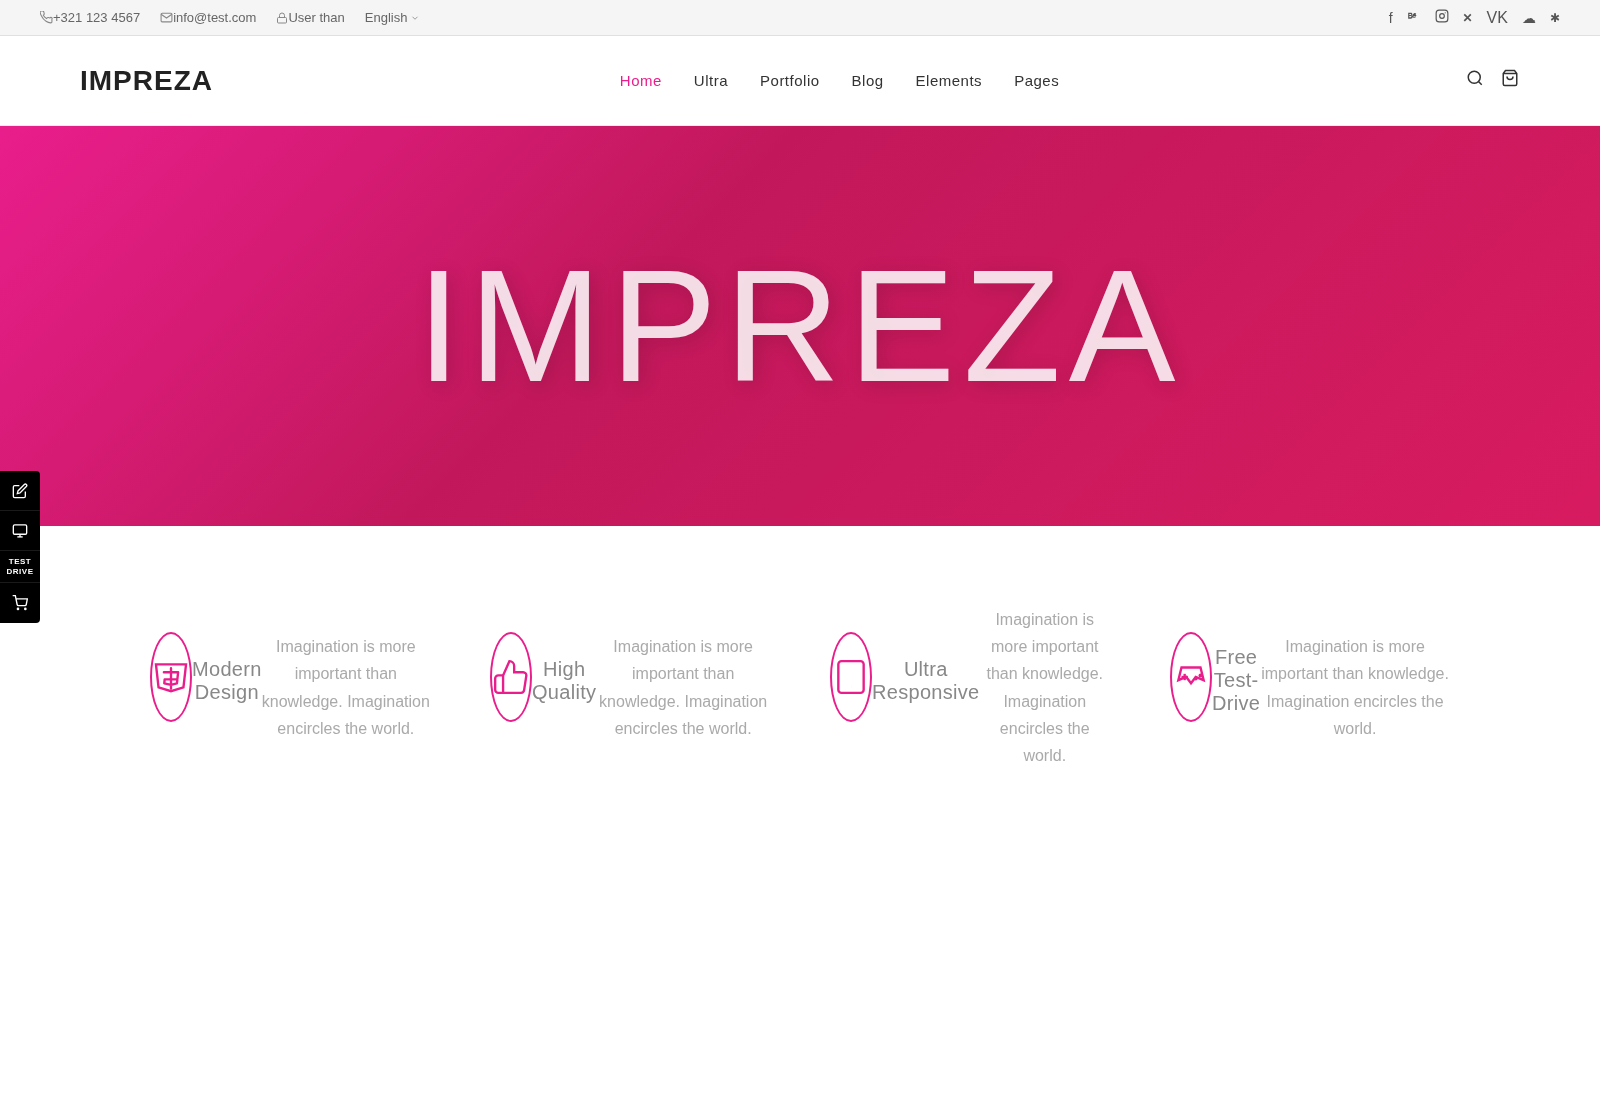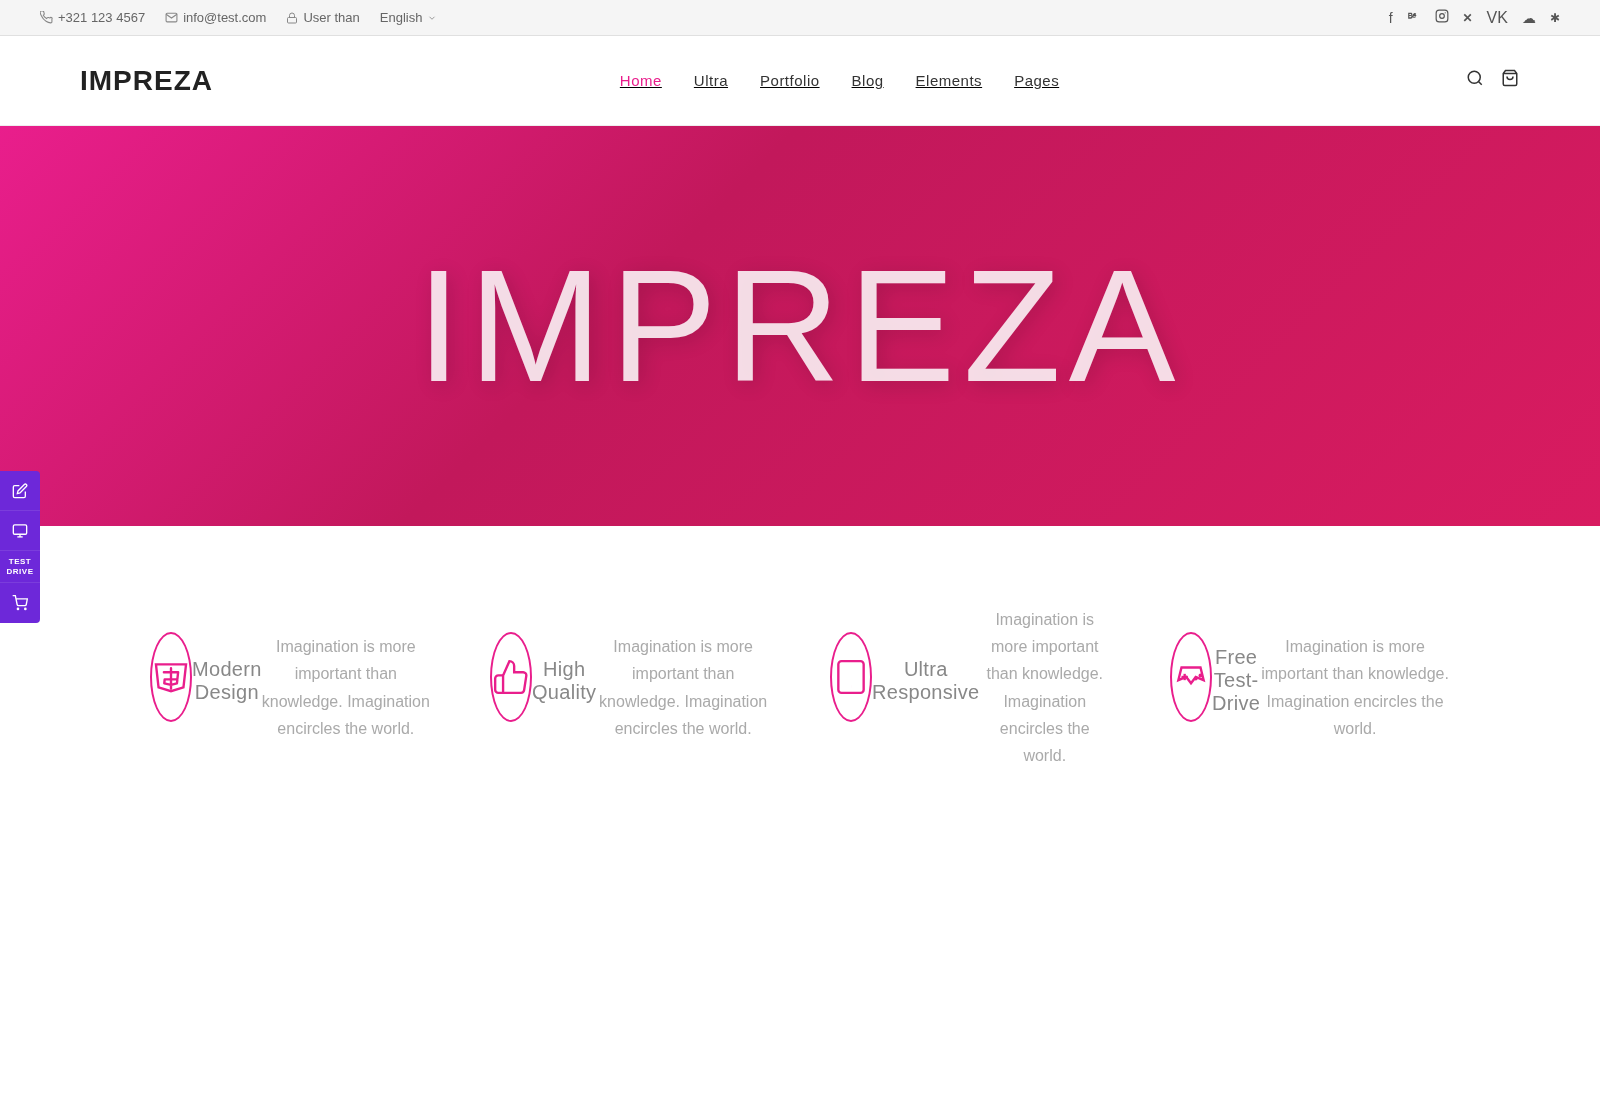--- a/index.html
+++ b/index.html
@@ -11,38 +11,38 @@
       border-bottom: 1px solid #e0e0e0;
       display: flex;
       align-items: center;
       justify-content: space-between;
       padding: 0 40px;
       height: 36px;
       font-size: 13px;
       color: #666;
     }
     .top-bar-left { display: flex; align-items: center; gap: 20px; }
-    .top-bar-left span { display: flex; align-items: center; gap: 5px; }
+    .top-bar-left span { display: flex; align-items: center; }
     .top-bar-right { display: flex; align-items: center; gap: 14px; }
     .top-bar-right .social-icon { color: #555; font-size: 14px; cursor: pointer; }
     .lang-selector { display: flex; align-items: center; gap: 3px; cursor: pointer; }
 
     
     .header {
       background: #fff;
       display: flex;
       align-items: center;
       justify-content: space-between;
       padding: 0 80px;
       height: 90px;
       border-bottom: 1px solid #eee;
     }
     .logo { font-size: 28px; font-weight: 300; color: #222; letter-spacing: 1px; }
     .logo span { font-weight: 900; }
-    .nav { display: flex; align-items: center; gap: 32px; text-decoration: underline; }
+    .nav { display: flex; align-items: center; gap: 32px; }
     .nav a {
       text-decoration: none;
       color: #333;
       font-size: 15px;
       font-weight: 500;
       letter-spacing: 0.5px;
     }
     .nav a.active { color: #e91e8c; }
     .nav-icons { display: flex; align-items: center; gap: 16px; font-size: 18px; color: #333; cursor: pointer; }
 
@@ -65,21 +65,21 @@
       font-family: 'Arial', sans-serif;
       line-height: 1;
     }
 
     
     .sidebar-float {
       position: fixed;
       left: 0;
       top: 50%;
       transform: translateY(-50%);
-      background: #6d28d9;
+      background: #000000;
       display: flex;
       flex-direction: column;
       z-index: 999;
       border-radius: 0 4px 4px 0;
     }
     .sidebar-float-item {
       width: 40px;
       height: 40px;
       display: flex;
       align-items: center;

